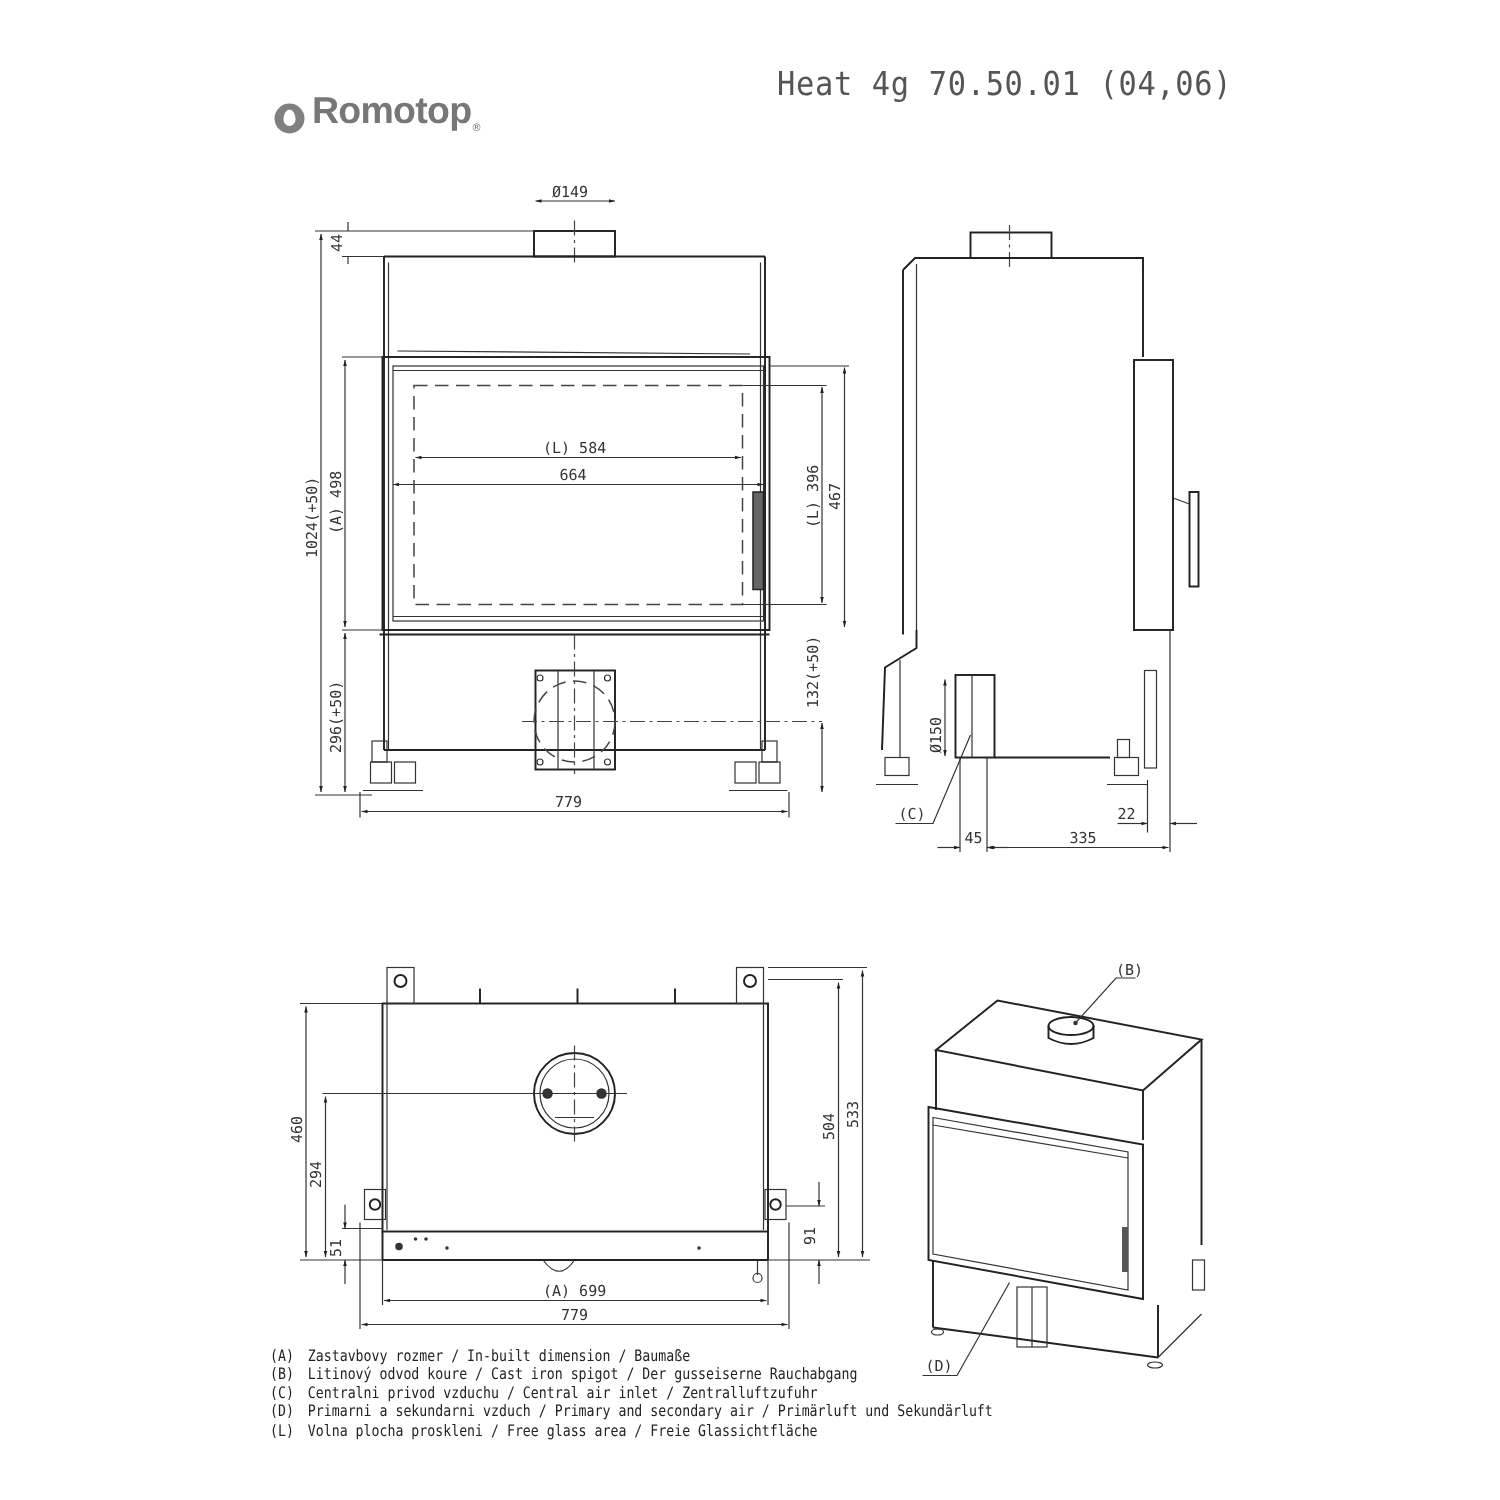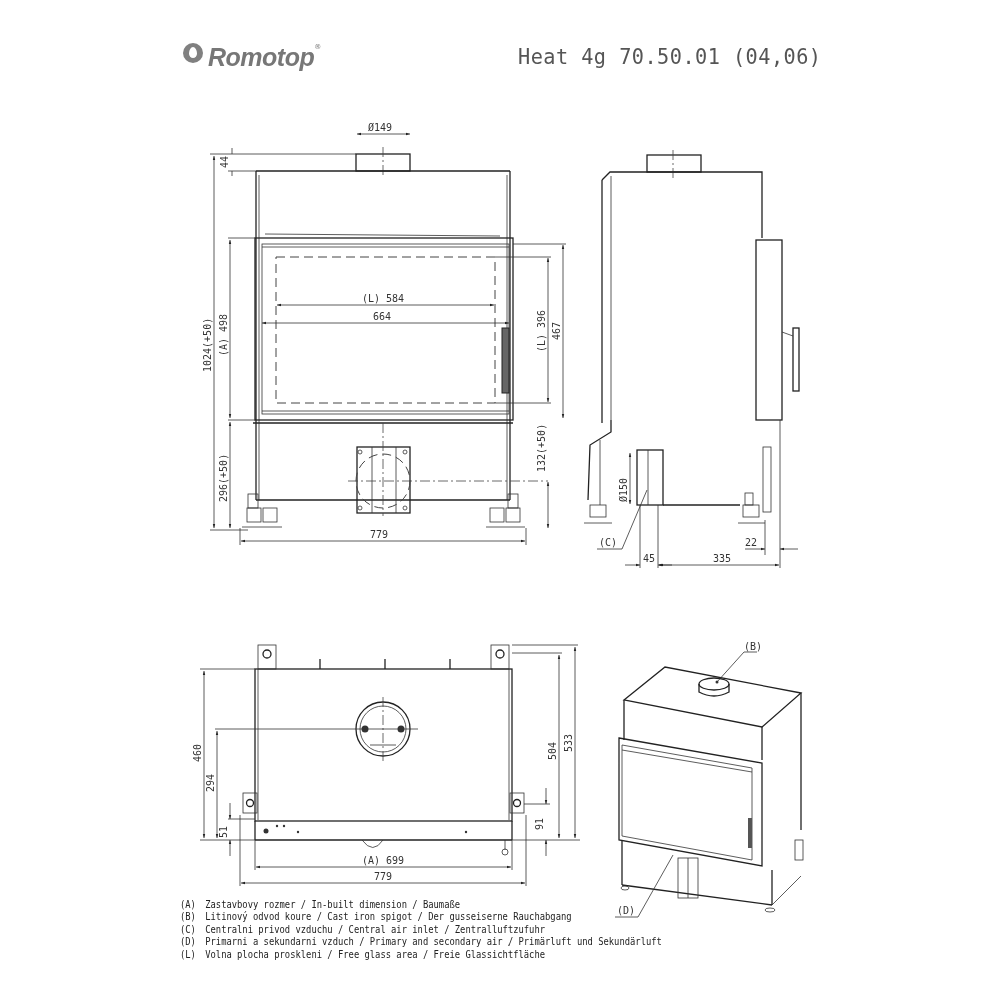--- a/index.html
+++ b/index.html
@@ -1,17 +1,17 @@
 <!DOCTYPE html>
 <html><head>
   <meta charset="utf-8">
   <style>
     html, body { margin: 0; padding: 0; background: #ffffff; }
     body { width: 1000px; height: 1000px; position: relative; overflow: hidden; font-family: "DejaVu Sans", sans-serif; }
-    .logo { position: absolute; left: 183px; top: 43px; display: flex; align-items: flex-start; color: #777777; font-style: italic; }
+    .logo { position: absolute; left: 183px; top: 60px; display: flex; align-items: flex-end; color: #777777; }
     .logo-mark { width: 20px; height: 20px; border-radius: 50%; background: #808080; position: relative; margin-right: 5px; }
     .logo-mark::after { content: ""; position: absolute; left: 6px; top: 4px; width: 8px; height: 11px; background: #ffffff; border-radius: 50% 50% 50% 50% / 60% 60% 40% 40%; }
     .logo-text { font-family: "Liberation Sans", sans-serif; font-weight: bold; font-size: 25px; letter-spacing: -0.5px; color: #777777; }
     .logo-reg { font-size: 7px; vertical-align: super; color: #777777; }
     .title { position: absolute; left: 518px; top: 44px; font-family: "DejaVu Sans Mono", monospace; font-size: 22px; color: #555555; letter-spacing: 0.5px; transform: scaleX(0.92); transform-origin: left; }
     svg.drawing { position: absolute; left: 0; top: 0; }
     .legend { position: absolute; left: 180px; top: 898px; font-family: "DejaVu Sans Mono", monospace; font-size: 10.5px; line-height: 12.4px; color: #222222; transform: scaleX(0.84); transform-origin: left; }
     .legend-row { white-space: pre; display: flex; }
     .legend-key { width: 30px; display: inline-block; }
     .dim { font-family: "DejaVu Sans Mono", monospace; font-size: 10px; fill: #333333; }

